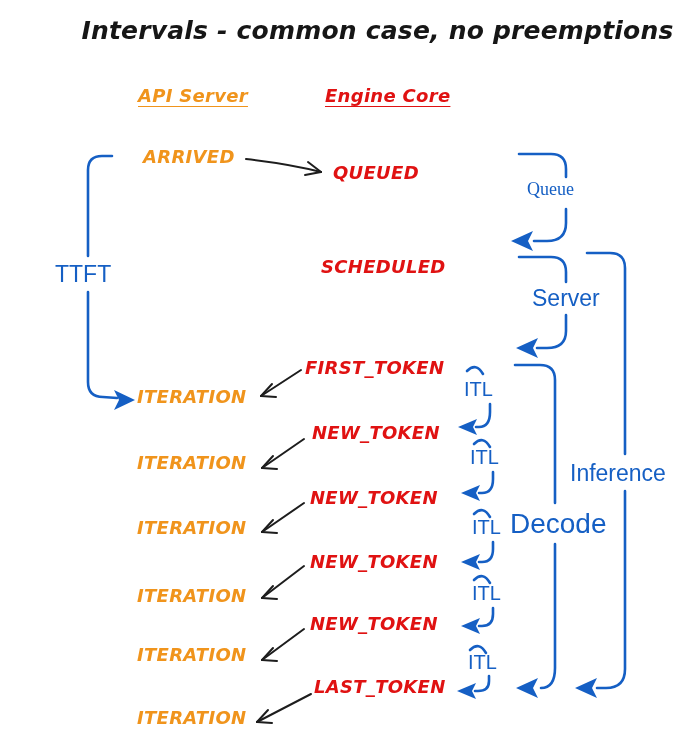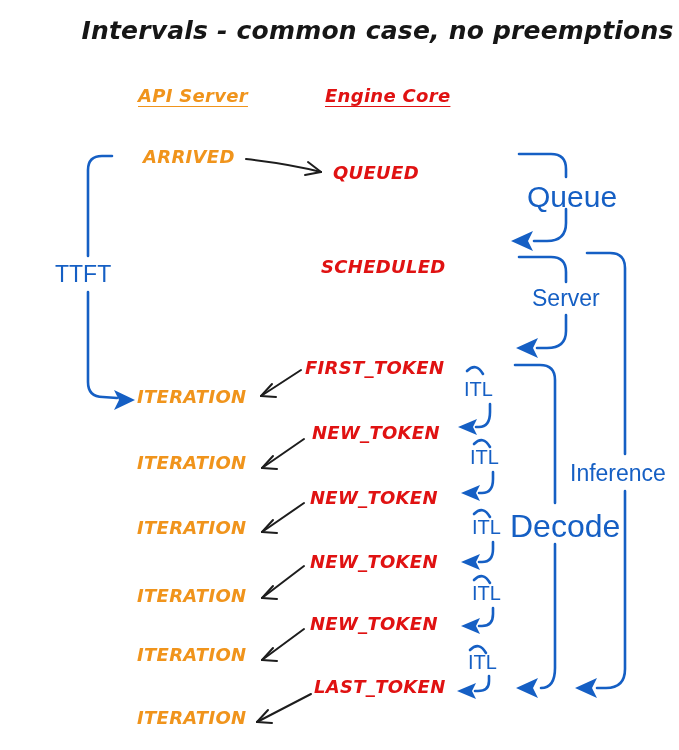--- a/index.html
+++ b/index.html
@@ -152,23 +152,23 @@
   <div class="txt hand evt core" style="left:295px;top:163px;">QUEUED</div>
   <div class="txt hand evt core" style="left:283px;top:257px;">SCHEDULED</div>
   <div class="txt hand evt core" style="left:267px;top:358px;">FIRST_TOKEN</div>
   <div class="txt hand evt core" style="left:274px;top:423px;">NEW_TOKEN</div>
   <div class="txt hand evt core" style="left:272px;top:488px;">NEW_TOKEN</div>
   <div class="txt hand evt core" style="left:272px;top:552px;">NEW_TOKEN</div>
   <div class="txt hand evt core" style="left:272px;top:614px;">NEW_TOKEN</div>
   <div class="txt hand evt core" style="left:276px;top:677px;">LAST_TOKEN</div>
 
   <div class="txt blue-label" style="left:17px;top:262px;font-size:23px;text-align:right;">TTFT</div>
-  <div class="txt blue-label" style="left:489px;top:180px;font-size:30px;">Queue</div>
+  <div class="txt blue-label" style="left:489px;top:180px;font-size:18px;font-family:Liberation Serif, serif;">Queue</div>
   <div class="txt blue-label" style="left:494px;top:286px;font-size:23px;">Server</div>
   <div class="txt blue-label" style="left:532px;top:461px;font-size:23px;">Inference</div>
-  <div class="txt blue-label" style="left:472px;top:509px;font-size:32px;">Decode</div>
+  <div class="txt blue-label" style="left:472px;top:509px;font-size:28px;">Decode</div>
   <div class="txt blue-label" style="left:426px;top:378px;font-size:20px;">ITL</div>
   <div class="txt blue-label" style="left:432px;top:446px;font-size:20px;">ITL</div>
   <div class="txt blue-label" style="left:434px;top:516px;font-size:20px;">ITL</div>
   <div class="txt blue-label" style="left:434px;top:582px;font-size:20px;">ITL</div>
   <div class="txt blue-label" style="left:430px;top:651px;font-size:20px;">ITL</div>
 
 </div>
 
 </body></html>

